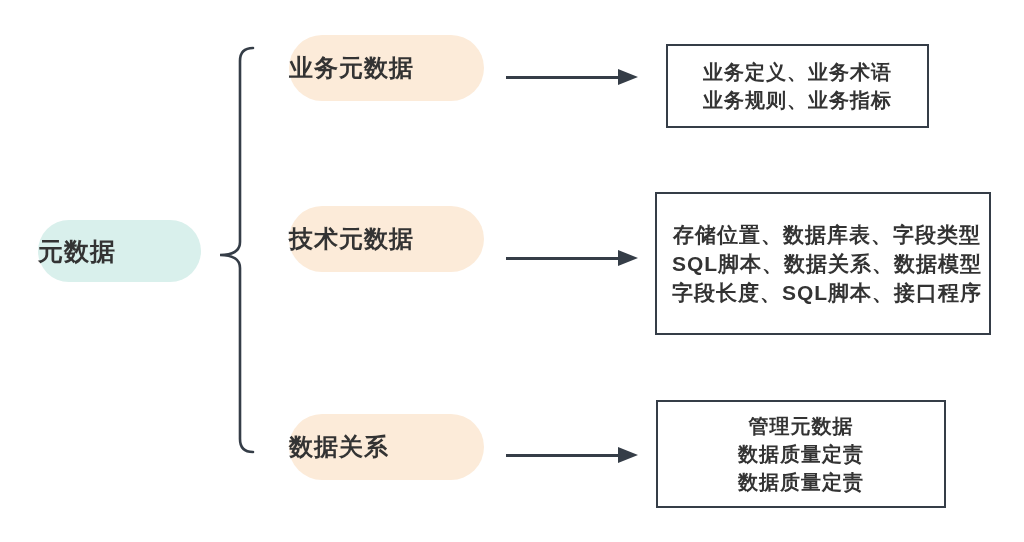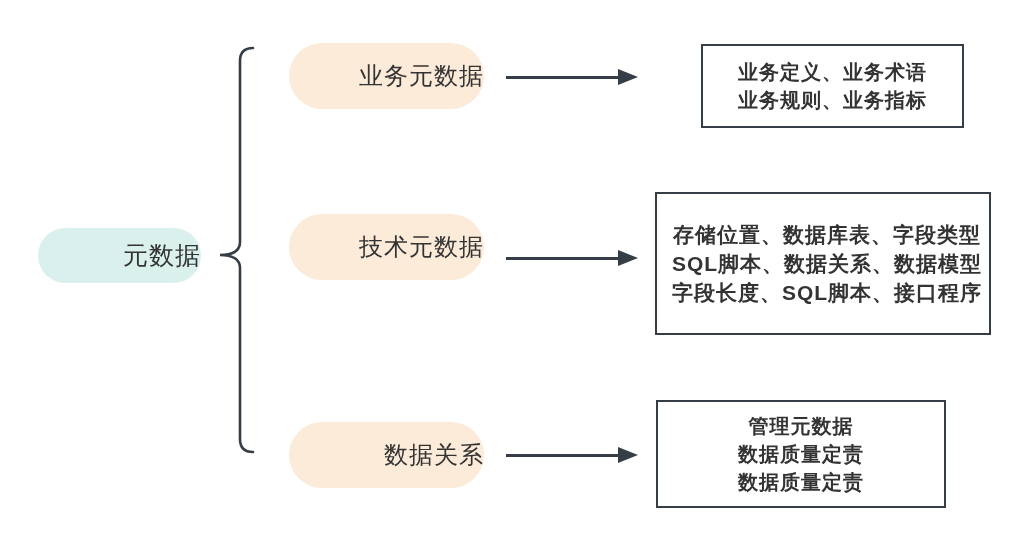--- a/index.html
+++ b/index.html
@@ -6,28 +6,27 @@
   .canvas{
     position:relative;
     width:1024px;height:542px;
     background:var(--canvas-bg,#ffffff);
     font-family:"Liberation Sans","DejaVu Sans",sans-serif;
     color:var(--text,#333333);
     overflow:hidden;
   }
   .pill{
     position:absolute;
-    display:flex;align-items:center;justify-content:flex-end;
-    font-weight:400;
+    display:flex;align-items:center;justify-content:flex-start;
+    font-weight:700;
     border-radius:33px;
     letter-spacing:1px;
-    margin-top:8px;
   }
   .pill-root{
-    left:38px;top:220px;width:163px;height:55px;
+    left:38px;top:220px;width:163px;height:62px;
     background:var(--root-bg,#d9f0ec);
     font-size:25px;border-radius:31px;
   }
   .pill-branch{
     left:289px;width:195px;height:66px;
     background:var(--branch-bg,#fcebd9);
     font-size:24px;
   }
   #pill-business{top:35px;}
   #pill-technical{top:206px;}
@@ -51,21 +50,21 @@
     position:absolute;
     box-sizing:border-box;
     border:2px solid var(--stroke,#3a3e46);
     background:#fff;
     display:flex;flex-direction:column;
     align-items:center;justify-content:center;
     font-weight:700;
     text-align:center;
     letter-spacing:1px;
   }
-  #box-business{left:666px;top:44px;width:263px;height:84px;font-size:20px;line-height:28px;margin-left:35px;}
+  #box-business{left:666px;top:44px;width:263px;height:84px;font-size:20px;line-height:28px;}
   #box-technical{left:655px;top:192px;width:336px;height:143px;font-size:21px;line-height:29px;padding-left:8px;}
   #box-management{left:656px;top:400px;width:290px;height:108px;font-size:20px;line-height:28px;}
 </style>
 </head>
 <body>
 
 <div class="canvas">
 
   <div class="pill pill-root">
     <span>元数据</span>

